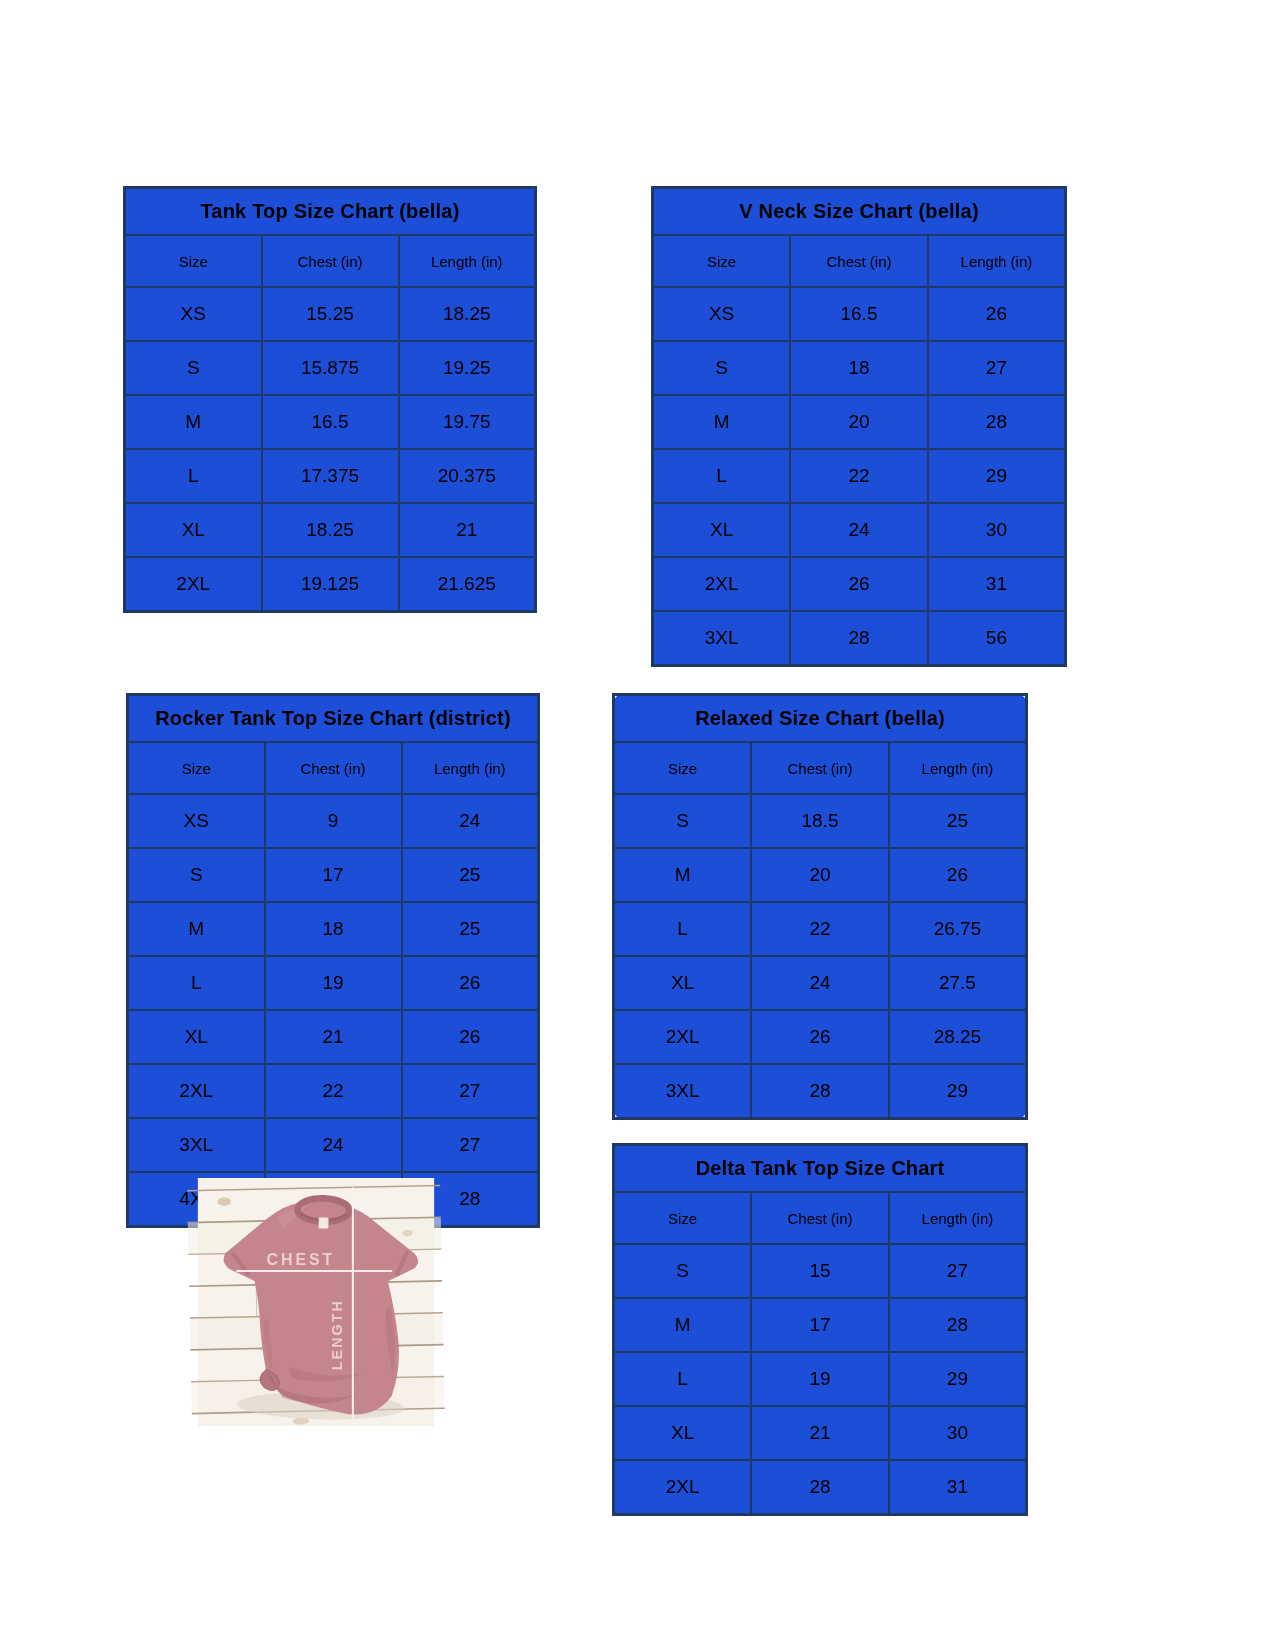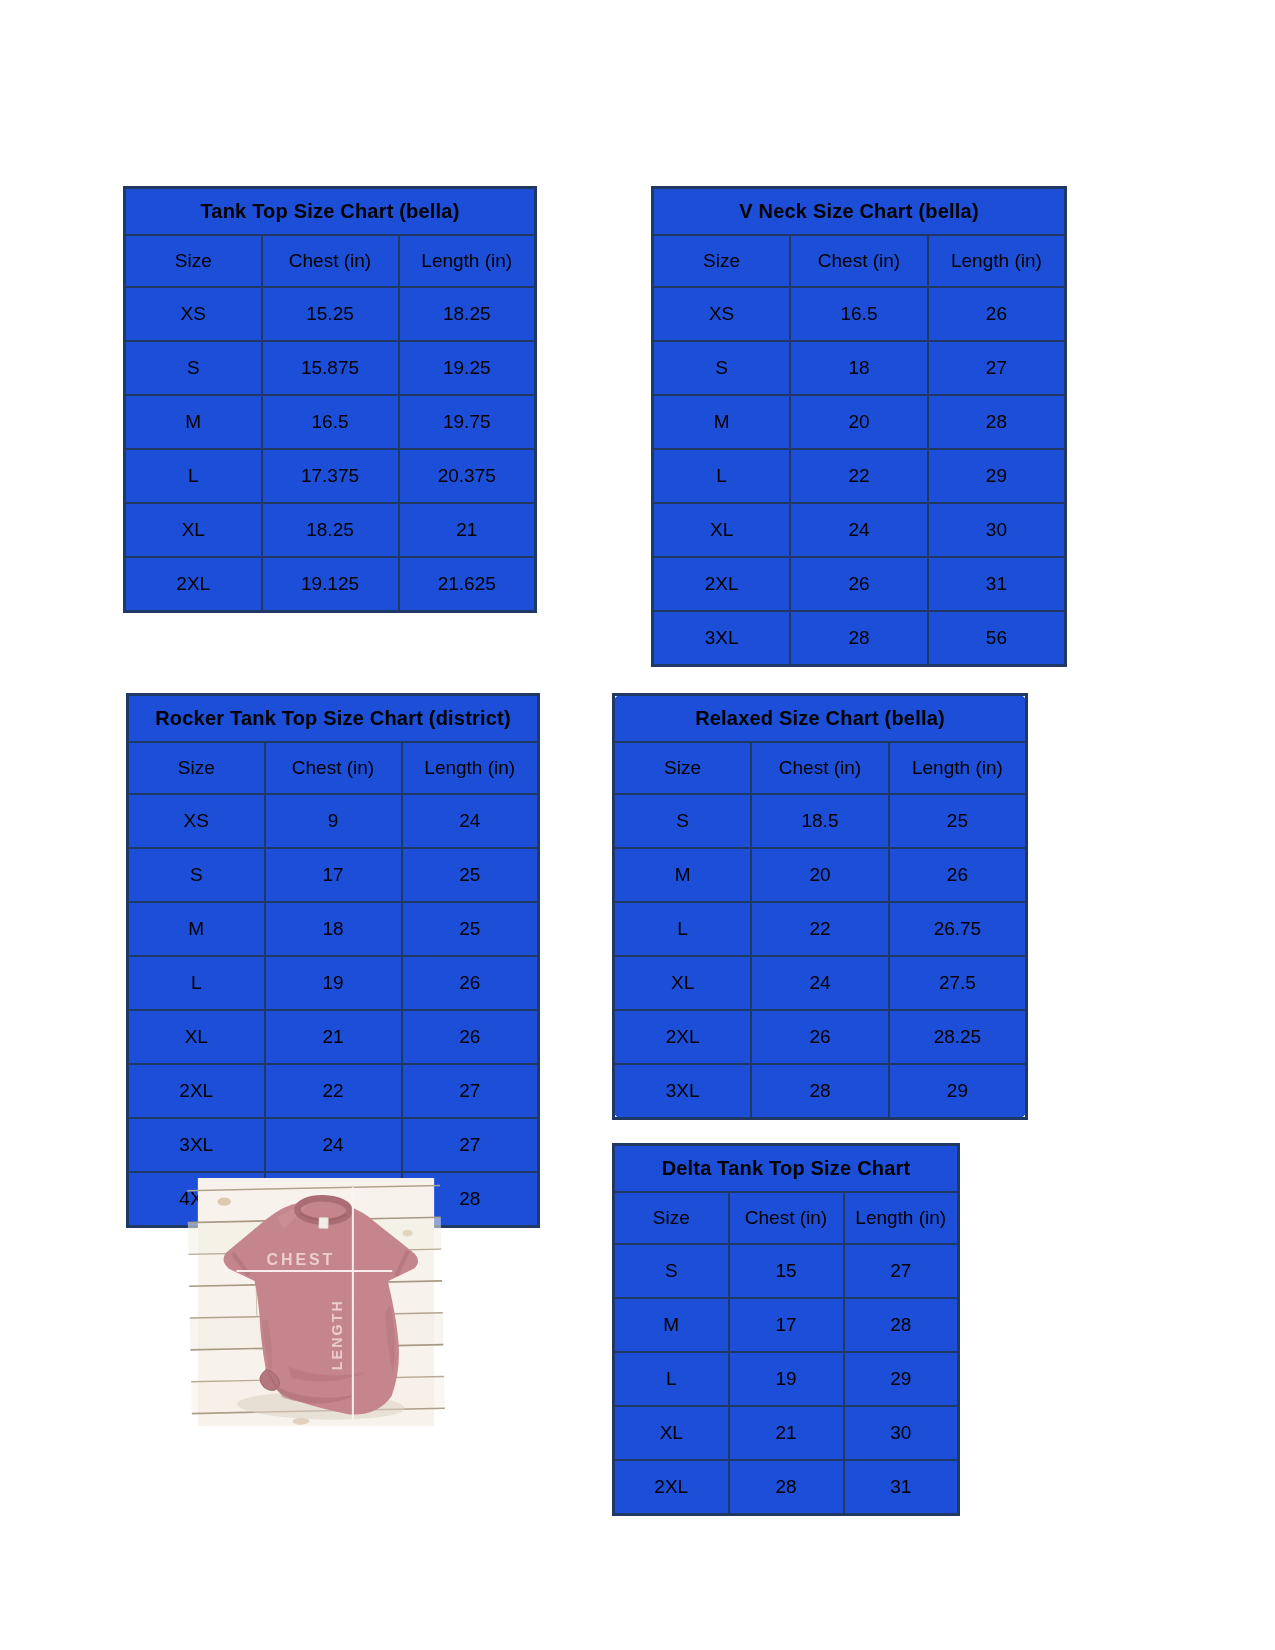--- a/index.html
+++ b/index.html
@@ -9,27 +9,27 @@
   }
   table.size-table {
     position:absolute; border-collapse:collapse; table-layout:fixed;
     background:#1d4ed8; border:3px solid #1f3864;padding-left:44px;
   }
   table.size-table th, table.size-table td {
     border:2px solid #1f3864; text-align:center; vertical-align:middle;
     color:#000000; padding:0;
   }
   tr.title-row th { height:45px; font-size:20px; font-weight:bold; letter-spacing:0.2px; }
-  tr.header-row th { height:50px; font-size:19px; font-weight:normal; }
+  tr.header-row th { height:50px; font-size:15px; font-weight:normal; }
   table.size-table tbody td { height:52px; font-size:19px; font-weight:normal; }
   #t-tank   { left:123px; top:186px; width:414px; }
   #t-vneck  { left:612px; top:186px; width:416px;margin-left:39px; }
   #t-rocker { left:126px; top:693px; width:414px; }
   #t-relaxed{ left:612px; top:693px; width:416px;border-radius:14px; }
-  #t-delta  { left:612px; top:1143px; width:348px; }
+  #t-delta  { left:612px; top:1143px; width:416px; }
   .photo {
     position:absolute; left:175px; top:1178px; width:282px; height:248px;
   }
   .photo svg { display:block; width:100%; height:100%; }
 </style>
 </head>
 <body>
 
 <div class="page">
 

